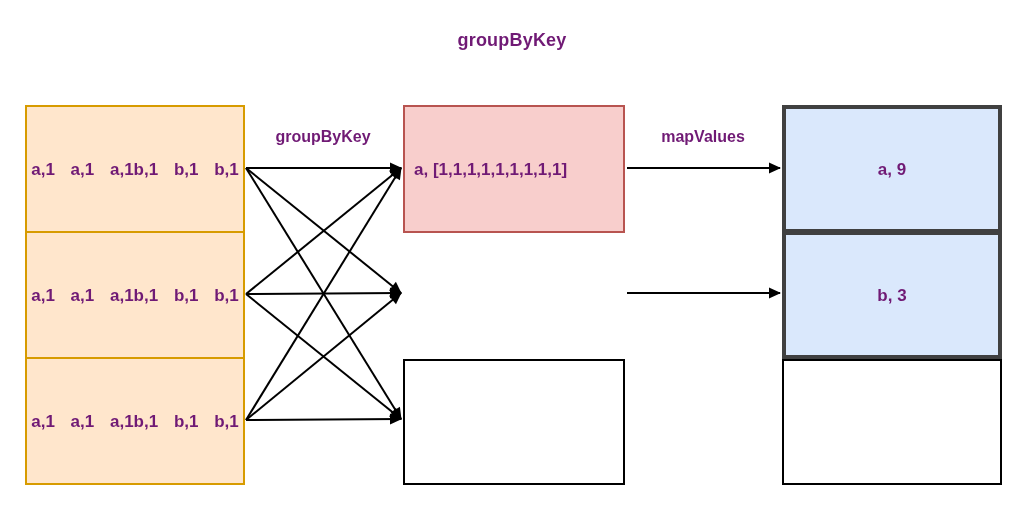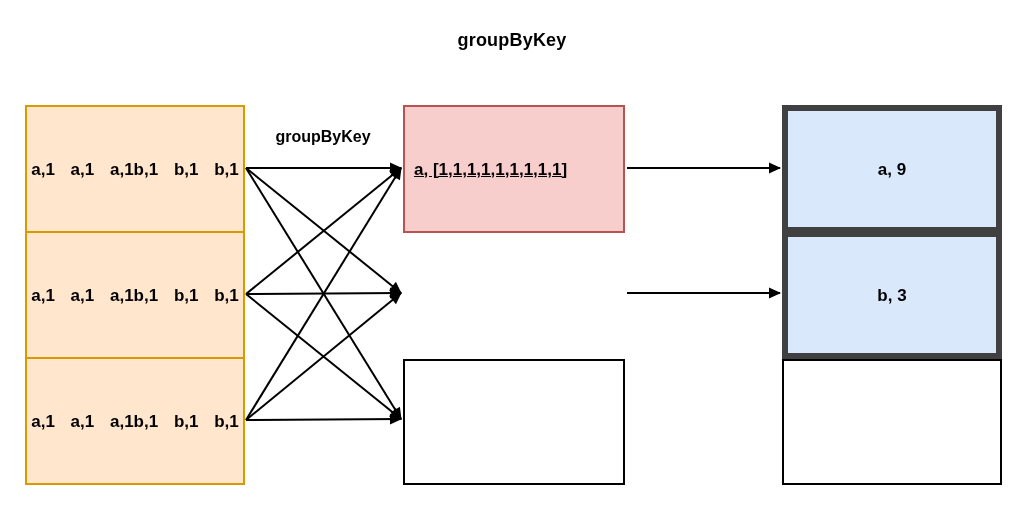--- a/index.html
+++ b/index.html
@@ -2,21 +2,21 @@
 <html><head>
 <meta charset="utf-8">
 <style>
   html, body { margin: 0; padding: 0; background: #ffffff; }
   .canvas {
     position: relative;
     width: 1024px;
     height: 509px;
     background: #ffffff;
     font-family: "Liberation Sans", sans-serif;
-    color: #000000;
+    color: #701a75;
     overflow: hidden;
   }
   .diagram-title {
     position: absolute;
     top: 30px;
     left: 0;
     width: 100%;
     text-align: center;
     font-size: 18px;
     font-weight: bold;
@@ -48,29 +48,28 @@
   .row3 { top: 357px; }
   
   .cell.grouped {
     left: 403px;
     width: 222px;
     height: 128px;
     background: #F8CECC;
     border: 2px solid #B85450;
     justify-content: flex-start;
     padding-left: 9px;
-    text-decoration: underline;
   }
   
   .cell.mapped {
     left: 782px;
     width: 220px;
     height: 128px;
     background: #DAE8FC;
-    border: 6px solid #404040;
+    border: 4px solid #404040;
   }
   .cell.empty-mid {
     left: 403px;
     width: 222px;
     top: 359px;
     height: 126px;
     background: #ffffff;
     border: 2px solid #000000;
   }
   .cell.empty-right {
@@ -143,14 +142,15 @@
   </div>
 
   <div class="cell grouped row1">a, [1,1,1,1,1,1,1,1,1]</div>
   <div class="cell empty-mid"></div>
 
   <div class="cell mapped row1">a, 9</div>
   <div class="cell mapped row2">b, 3</div>
   <div class="cell empty-right"></div>
 
   <div class="edge-label gbk">groupByKey</div>
+  <div class="edge-label mv">mapValues</div>
 
 </div>
 
 </body></html>

